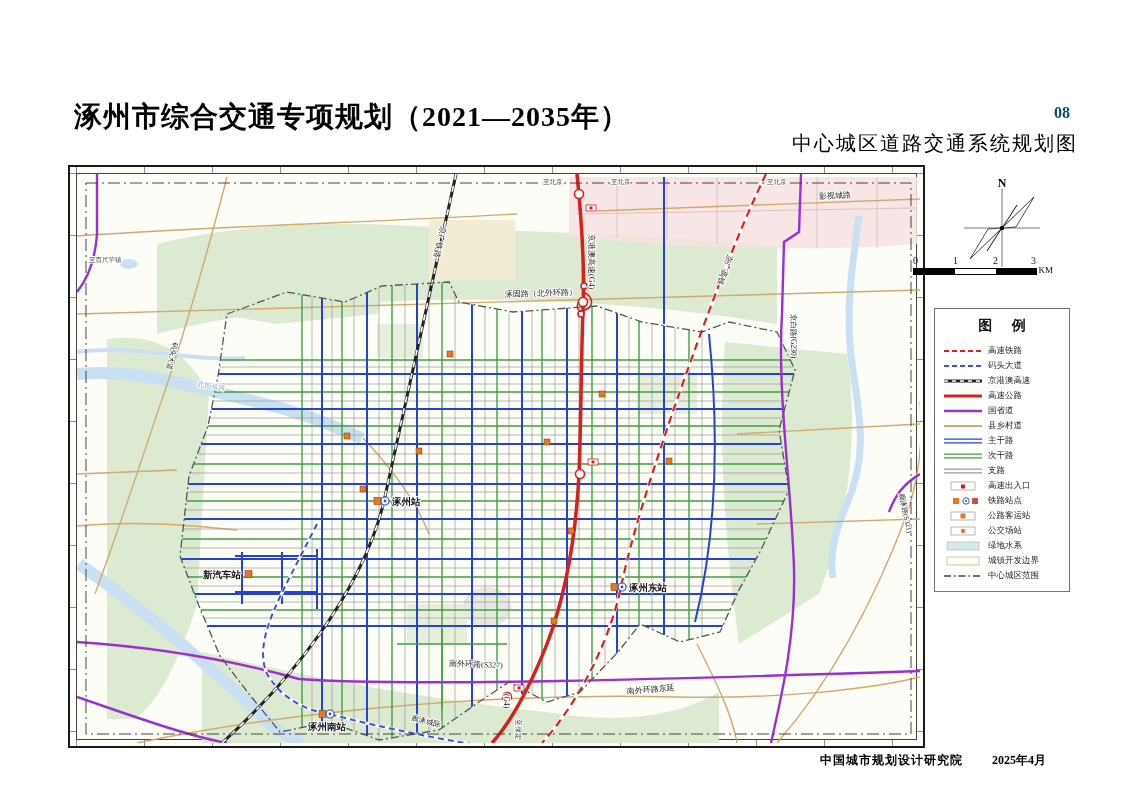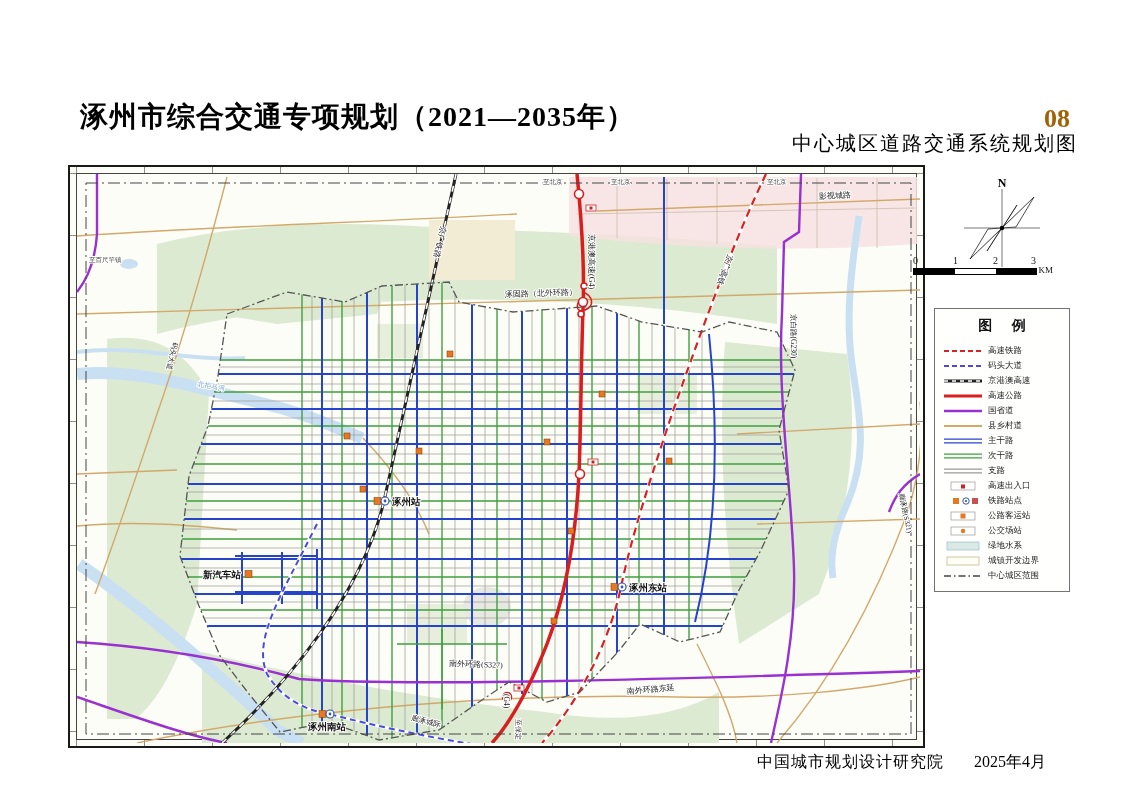--- a/index.html
+++ b/index.html
@@ -1,21 +1,21 @@
 <!DOCTYPE html>
 <html><head>
 <meta charset="utf-8">
 <style>
   html,body{margin:0;padding:0;}
   body{width:1130px;height:800px;position:relative;background:#ffffff;overflow:hidden;
        font-family:"Liberation Serif","DejaVu Serif",serif;}
   .page{position:absolute;inset:0;background:#fff;}
   
-  .title{position:absolute;left:80px;top:98px;font-size:28px;font-weight:bold;color:#000;letter-spacing:1px;}
-  .page-no{position:absolute;right:60px;top:104px;font-size:26px;font-weight:bold;color:#a16207;}
+  .title{position:absolute;left:74px;top:98px;font-size:28px;font-weight:bold;color:#000;letter-spacing:1px;}
+  .page-no{position:absolute;right:60px;top:104px;font-size:16px;font-weight:bold;color:#0c4a6e;}
   .subtitle{position:absolute;right:52px;top:130px;font-size:20px;font-weight:normal;color:#000;letter-spacing:2px;}
   
   .map-frame{position:absolute;left:68px;top:165px;width:857px;height:583px;border:2px solid #1a1a1a;background:#fdfdf8;box-sizing:border-box;}
   .neatline{position:absolute;left:6px;top:6px;right:6px;bottom:6px;border:1px solid #444;}
   .tickstrip{position:absolute;opacity:.55;}
   .tick-top{left:6px;right:6px;top:0;height:6px;background:repeating-linear-gradient(90deg,#333 0 1px,transparent 1px 68px);}
   .tick-bottom{left:6px;right:6px;bottom:0;height:6px;background:repeating-linear-gradient(90deg,#333 0 1px,transparent 1px 68px);}
   .tick-left{top:6px;bottom:6px;left:0;width:6px;background:repeating-linear-gradient(180deg,#333 0 1px,transparent 1px 62px);}
   .tick-right{top:6px;bottom:6px;right:0;width:6px;background:repeating-linear-gradient(180deg,#333 0 1px,transparent 1px 62px);}
   .map-svg{position:absolute;left:7px;top:7px;width:843px;height:569px;}
@@ -26,21 +26,21 @@
   .scalebar .nums span{position:absolute;top:0;}
   .scalebar .bar{position:relative;margin-top:1px;height:7px;border:1px solid #000;box-sizing:border-box;background:#fff;}
   .scalebar .seg{position:absolute;top:0;bottom:0;background:#000;}
   .scalebar .unit{position:absolute;right:0px;top:10px;font-size:9px;color:#111;}
   .legend{position:absolute;left:934px;top:308px;width:136px;background:#fffffe;border:1px solid #737373;padding:6px 4px 8px 6px;box-sizing:border-box;}
   .legend-title{text-align:center;font-size:14px;font-weight:bold;letter-spacing:8px;color:#111;margin:2px 0 8px 6px;}
   .legend-row{display:flex;align-items:flex-end;height:14px;margin:0 0 1px 2px;}
   .legend-row svg{flex:0 0 40px;height:12px;}
   .legend-row .lab{font-size:8.5px;color:#222;margin-left:5px;white-space:nowrap;}
   
-  .footer{position:absolute;right:84px;top:752px;font-size:16px;font-weight:normal;color:#000;}
+  .footer{position:absolute;right:84px;top:752px;font-size:12px;font-weight:bold;color:#000;}
   .footer .org{letter-spacing:1px;}
   .footer .date{margin-left:26px;}
   
   text{font-family:"Liberation Serif","DejaVu Serif",serif;}
   .halo{paint-order:stroke;stroke:#ffffff;stroke-width:2px;stroke-linejoin:round;}
 </style>
 </head>
 <body>
 
 <div class="page">

